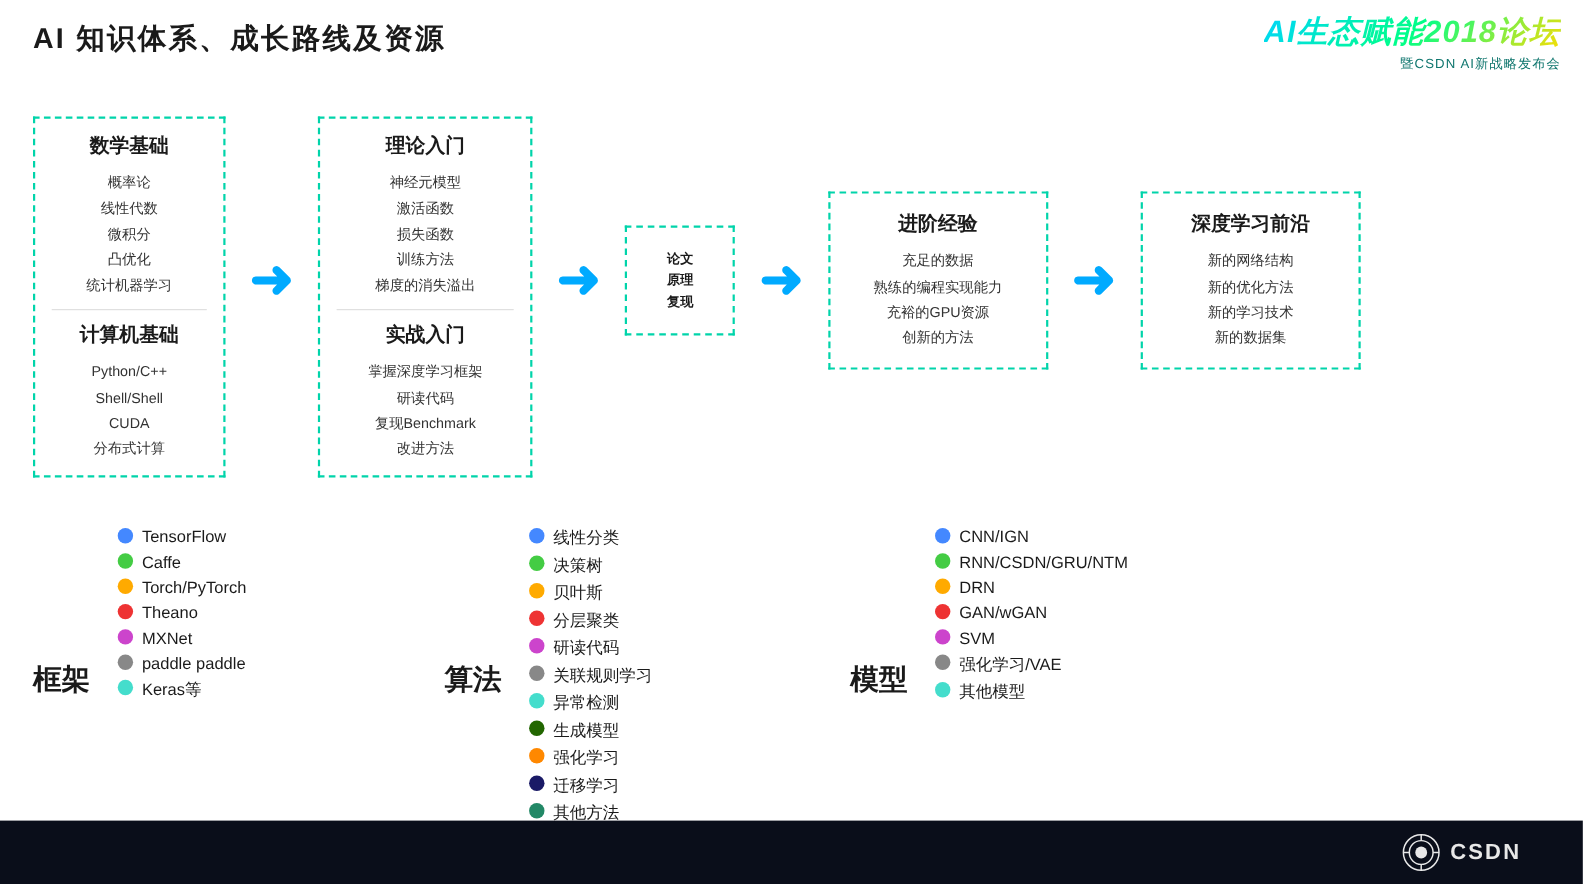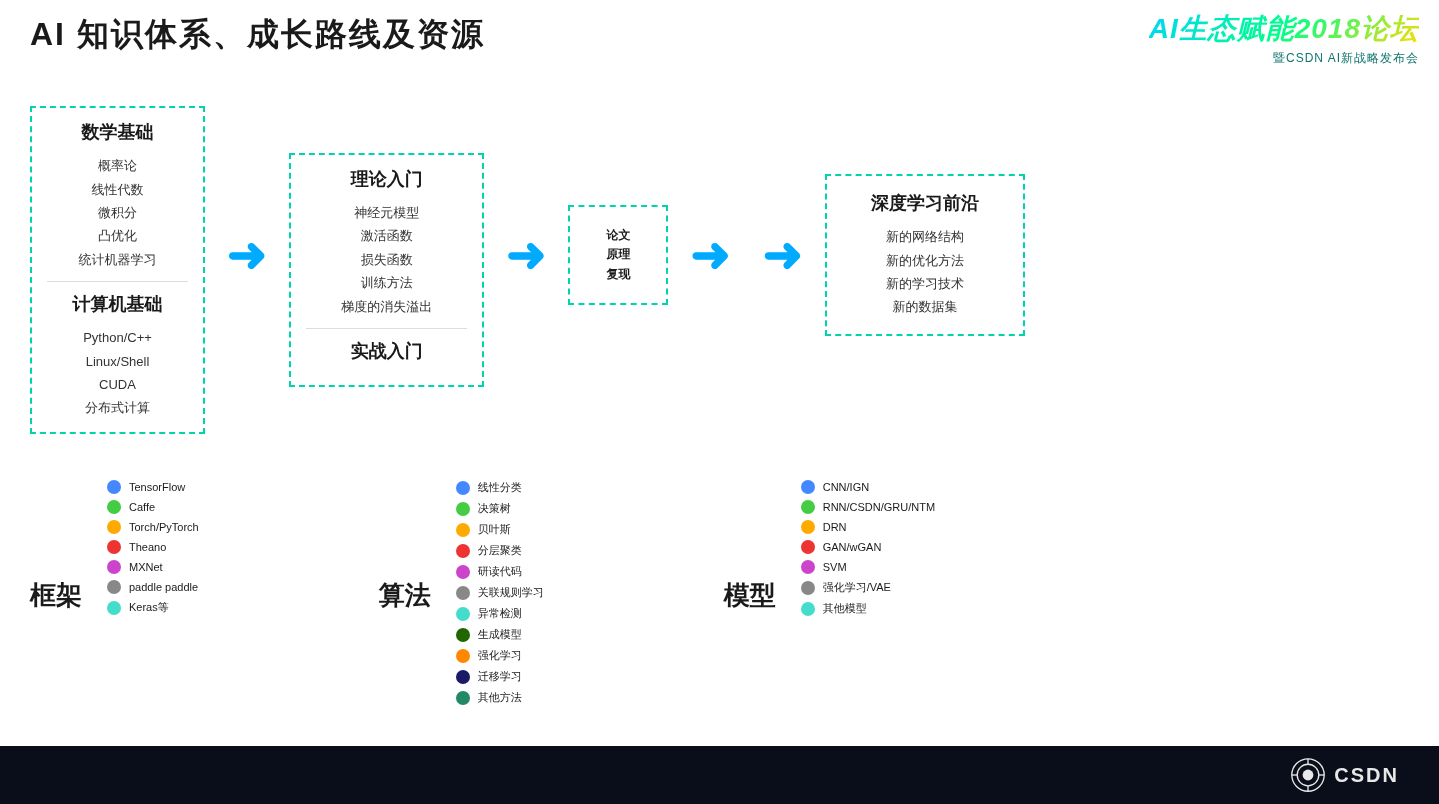--- a/index.html
+++ b/index.html
@@ -18,21 +18,21 @@
       top: 0;
       left: 0;
       right: 0;
       height: 70px;
       display: flex;
       align-items: center;
       padding: 0 30px;
     }
 
     .main-title {
-      font-size: 32px;
+      font-size: 26px;
       font-weight: bold;
       color: #1a1a1a;
       letter-spacing: 2px;
     }
 
     
     .top-right-logo {
       position: absolute;
       top: 10px;
       right: 20px;
@@ -187,24 +187,24 @@
       margin-right: 5px;
     }
 
     .legend-list {
       list-style: none;
       padding: 0;
     }
 
     .legend-item {
       display: flex;
-      align-items: center;
+      align-items: flex-start;
       gap: 8px;
       margin-bottom: 6px;
-      font-size: 11px;
+      font-size: 15px;
       color: #1a1a1a;
     }
 
     .dot {
       width: 14px;
       height: 14px;
       border-radius: 50%;
       flex-shrink: 0;
     }
 
@@ -212,21 +212,21 @@
     .bottom-bar {
       position: absolute;
       bottom: 0;
       left: 0;
       right: 0;
       height: 58px;
       background: #0a0e1a;
       display: flex;
       align-items: center;
       justify-content: flex-end;
-      padding: 0 40px;
+      padding: 0 56px;
     }
 
     .csdn-logo {
       display: flex;
       align-items: center;
       gap: 8px;
       color: #e8e8e8;
     }
 
     .csdn-icon {
@@ -267,21 +267,21 @@
             <div class="box-item">微积分</div>
             <div class="box-item">凸优化</div>
             <div class="box-item">统计机器学习</div>
           </div>
 
         <div class="box-divider"></div>
 
         <div class="box-title">计算机基础</div>
         <div id="computer-items">
             <div class="box-item">Python/C++</div>
-            <div class="box-item">Linux/Shell</div>
+            <div class="box-item">Shell/Shell</div>
             <div class="box-item">CUDA</div>
             <div class="box-item">分布式计算</div>
           </div>
       </div>
     </div>
 
     <div class="arrow-container">
       <span class="arrow-blue">➜</span>
     </div>
 
@@ -290,39 +290,54 @@
         <div class="box-title">理论入门</div>
         <div id="theory-items">
             <div class="box-item">神经元模型</div>
             <div class="box-item">激活函数</div>
             <div class="box-item">损失函数</div>
             <div class="box-item">训练方法</div>
             <div class="box-item">梯度的消失溢出</div>
           </div>
         <div class="box-divider"></div>
         <div class="box-title">实战入门</div>
+        <div id="practice-items">
+            <div class="box-item">掌握深度学习框架</div>
+            <div class="box-item">研读代码</div>
+            <div class="box-item">复现Benchmark</div>
+            <div class="box-item">改进方法</div>
+          </div>
       </div>
     </div>
 
     <div class="arrow-container">
       <span class="arrow-blue">➜</span>
     </div>
 
     <div class="paper-box">
       <div id="paper-lines">
           <div class="paper-title">论文</div>
           <div class="paper-title">原理</div>
           <div class="paper-title">复现</div>
         </div>
     </div>
 
     <div class="arrow-container">
       <span class="arrow-blue">➜</span>
     </div>
 
+    <div class="adv-box" style="align-self:center;margin-top:-30px;">
+      <div class="box-title">进阶经验</div>
+      <div id="advanced-items">
+          <div class="box-item">充足的数据</div>
+          <div class="box-item">熟练的编程实现能力</div>
+          <div class="box-item">充裕的GPU资源</div>
+          <div class="box-item">创新的方法</div>
+        </div>
+    </div>
 
     <div class="arrow-container">
       <span class="arrow-blue">➜</span>
     </div>
 
     <div class="deep-box" style="align-self:center;margin-top:-30px;">
       <div class="box-title">深度学习前沿</div>
       <div id="deep-items">
           <div class="box-item">新的网络结构</div>
           <div class="box-item">新的优化方法</div>

